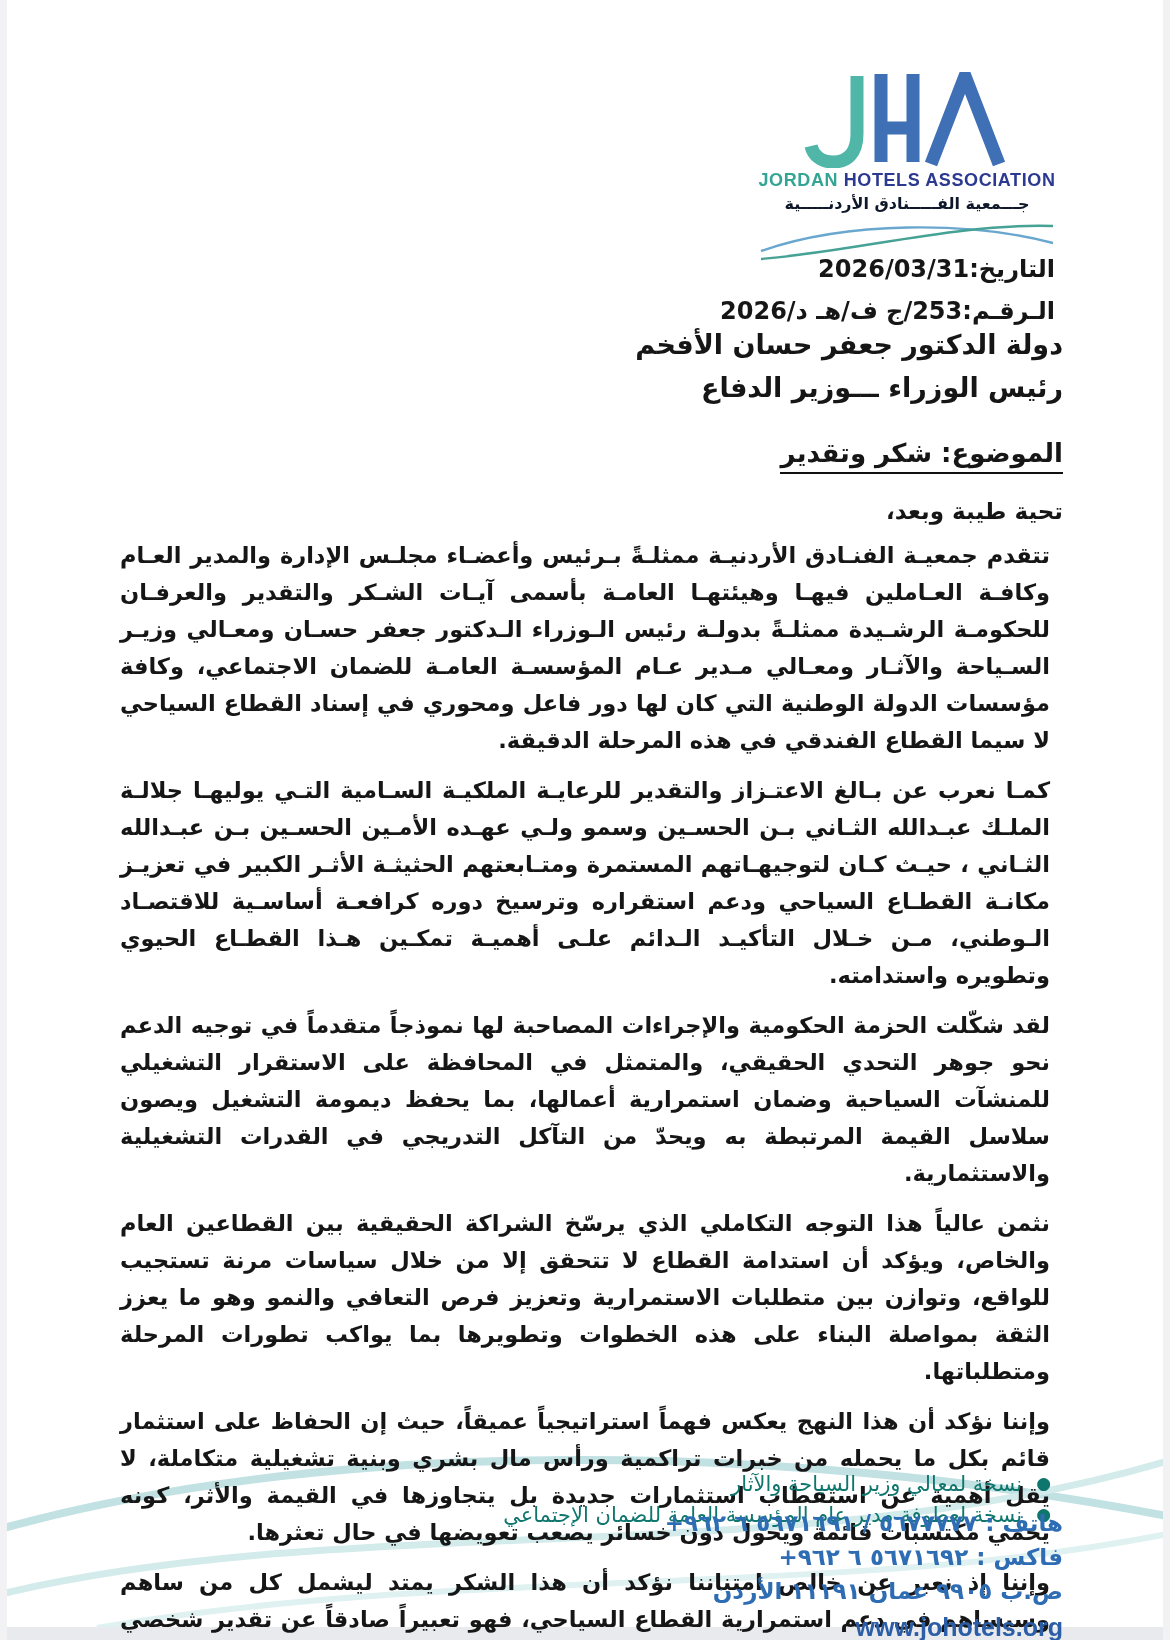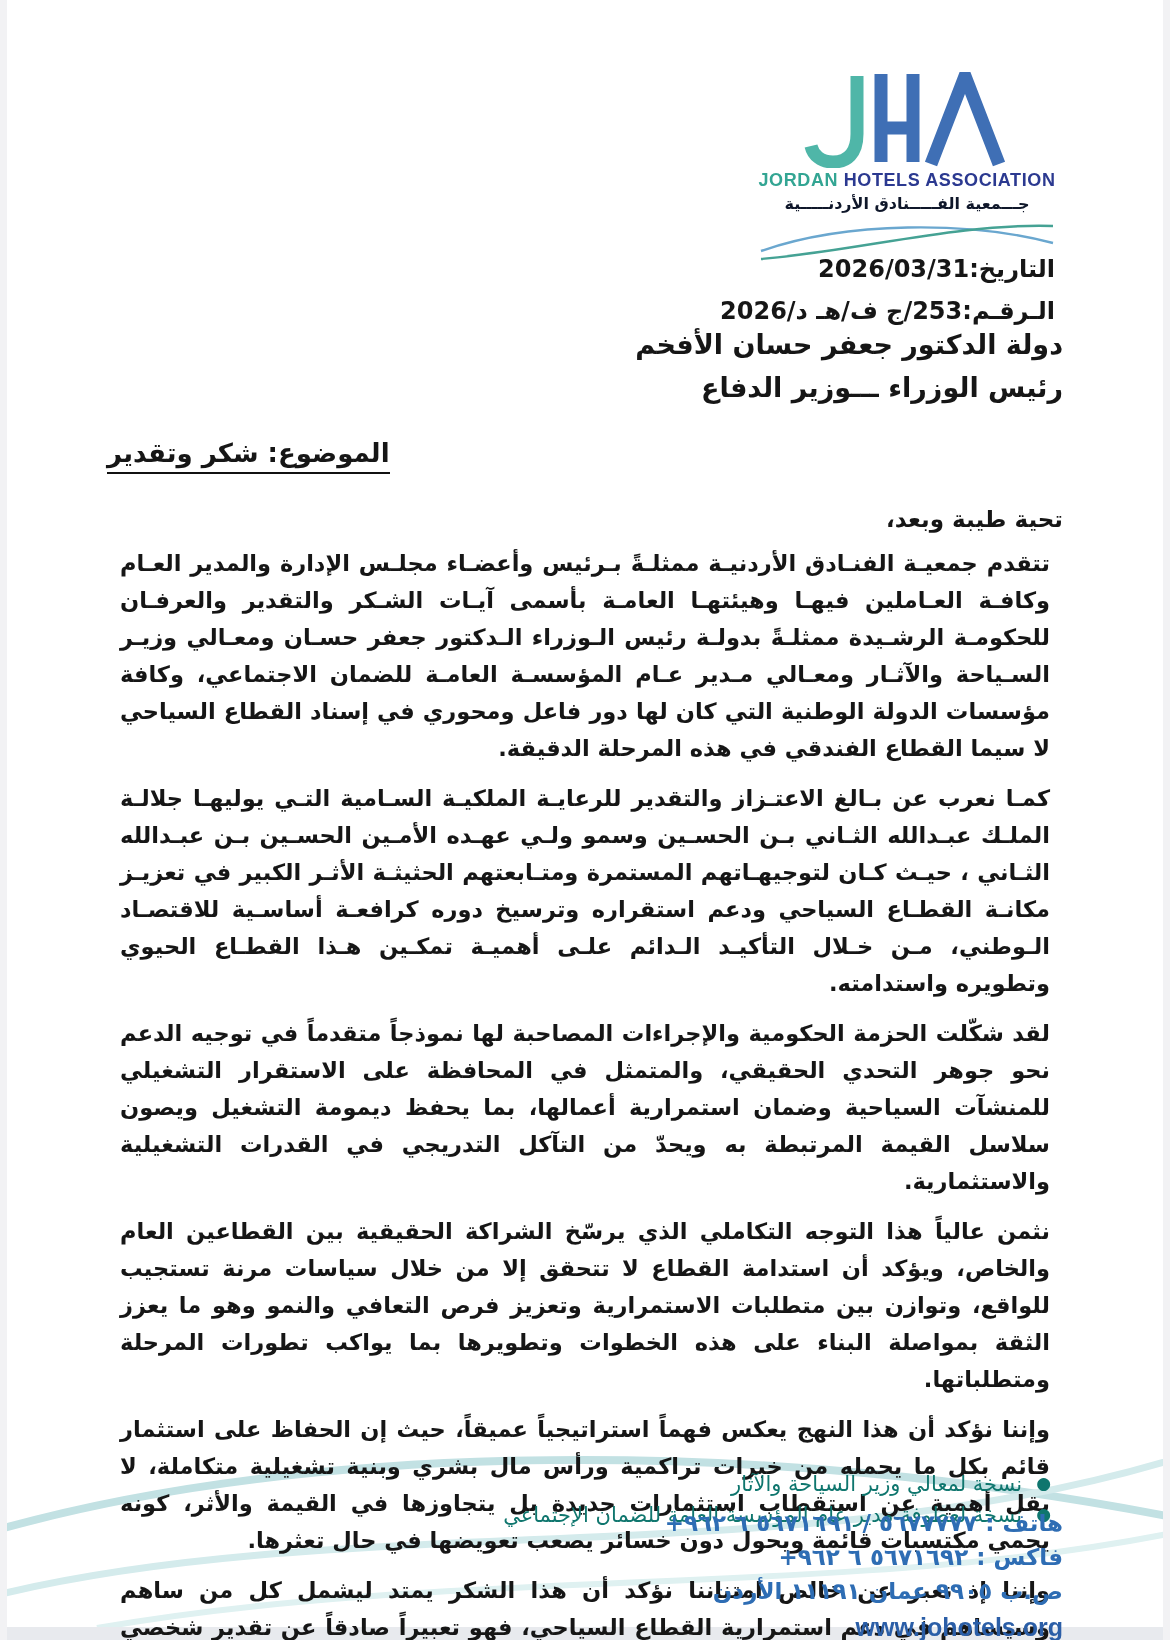--- a/index.html
+++ b/index.html
@@ -51,21 +51,21 @@
     text-align:right;
     font-weight:bold;font-size:27px;line-height:43px;
     z-index:3;
   }
   
   .letter-main{
     position:absolute;
     top:438px;right:100px;left:100px;
     z-index:3;
   }
-  .subject-wrap{text-align:left;margin-bottom:32px;}
+  .subject-wrap{text-align:right;margin-bottom:24px;}
   .subject{
     display:inline-block;
     font-weight:bold;font-size:26px;
     border-bottom:2.5px solid #111;
     padding-bottom:4px;
   }
   .greeting{font-weight:bold;font-size:23px;margin-bottom:4px;}
   .body-paragraph{
     font-weight:bold;font-size:22.5px;line-height:37px;
     text-align:justify;

